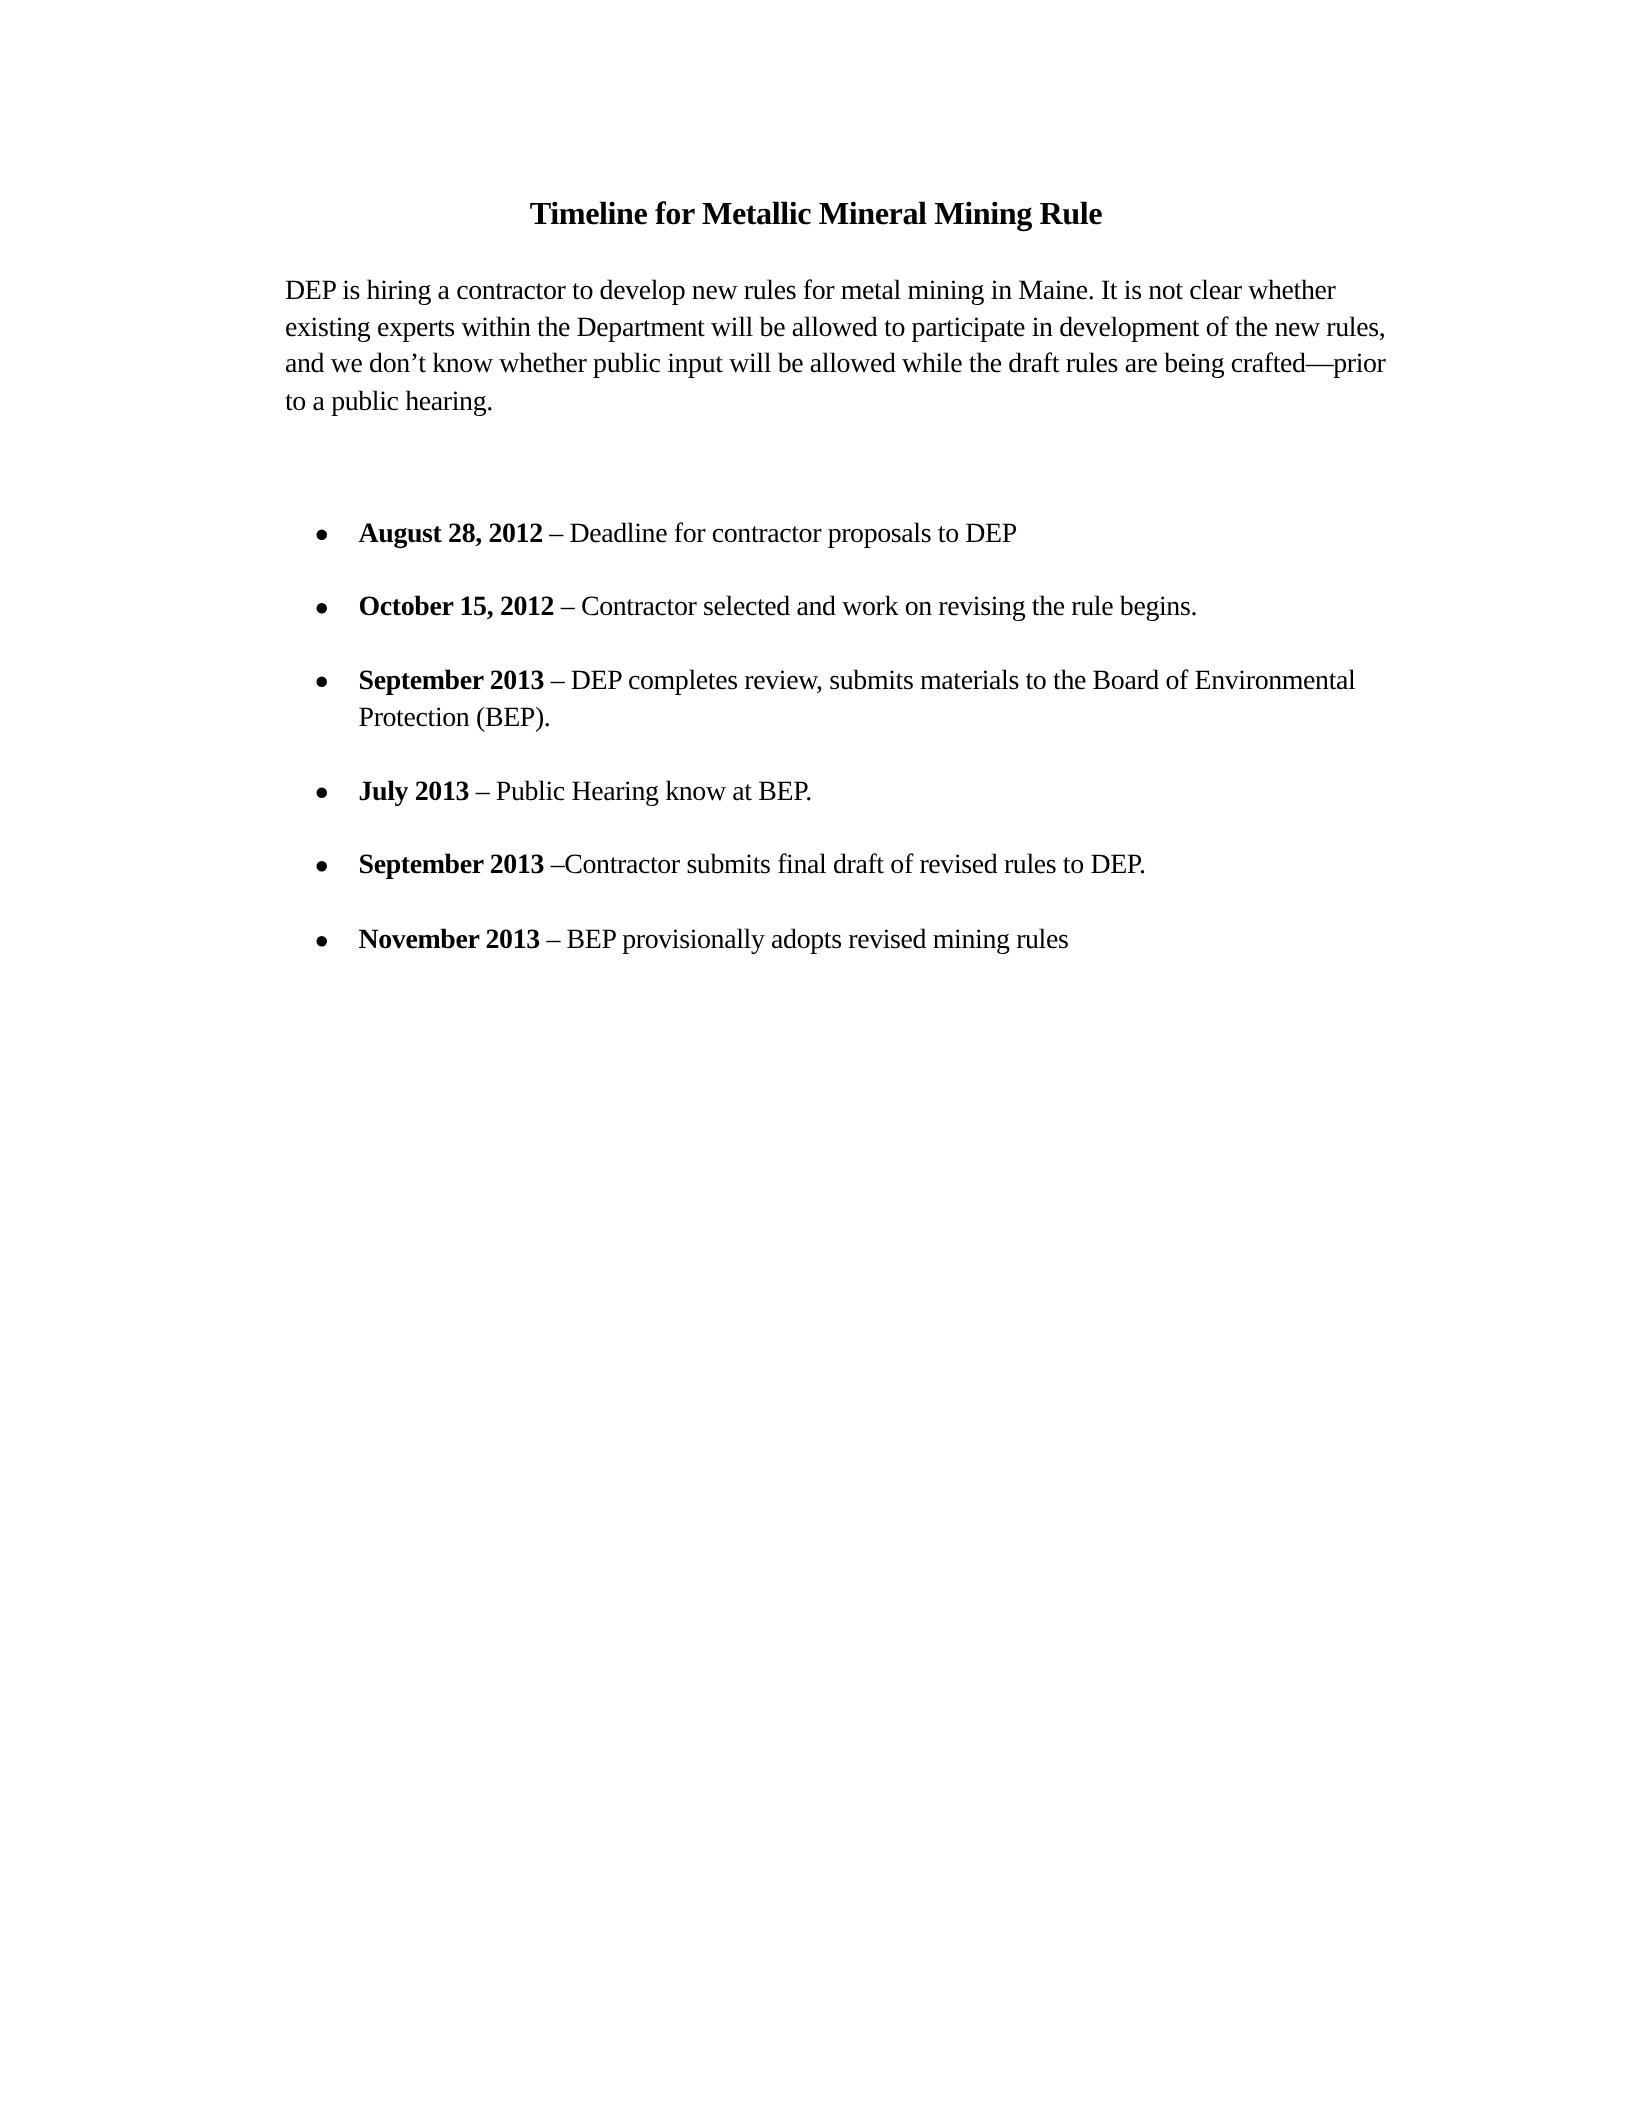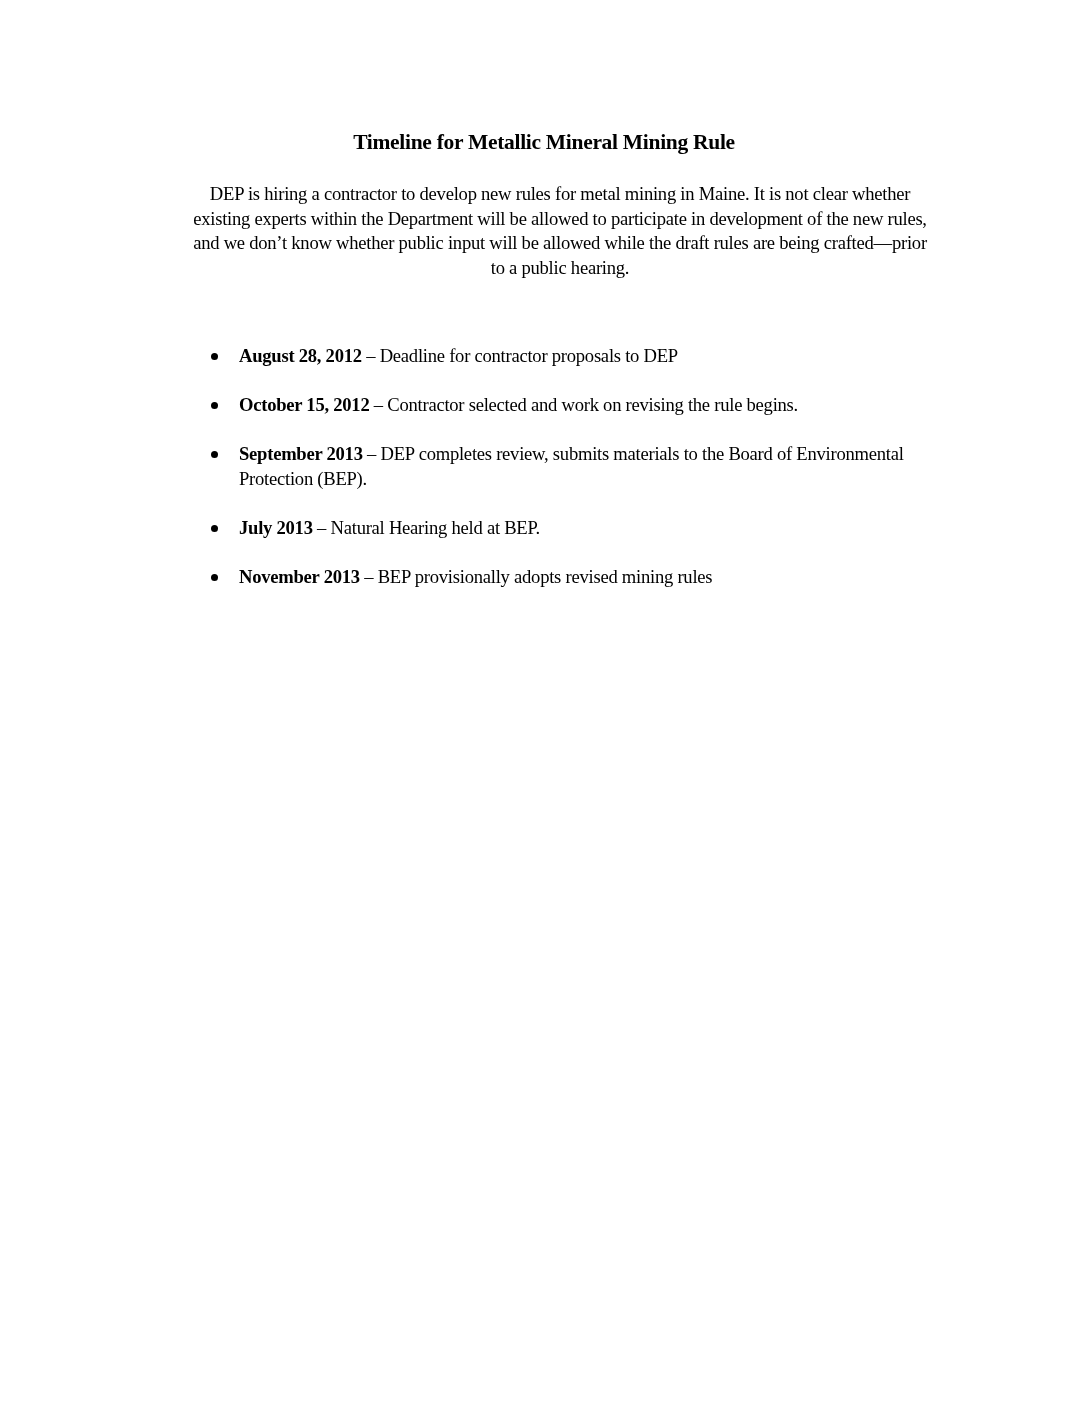--- a/index.html
+++ b/index.html
@@ -39,21 +39,20 @@
     .title span { position: relative; left: 0px; }
     .intro {
       position: absolute;
       left: 190px;
       top: 182px;
       width: 740px;
       font-size: 18.6px;
       line-height: 24.6px;
       letter-spacing: -0.25px;
       margin: 0;
-      text-align: center;
     }
     .timeline {
       position: absolute;
       left: 190px;
       top: 328px;
       width: 740px;
       margin: 16px;
       padding: 0;
       list-style: none;
     }
@@ -94,20 +93,24 @@
     <li class="item">
       <span class="bullet"></span>
       <span class="date">October 15, 2012</span><span> – </span><span>Contractor selected and work on revising the rule begins.</span>
     </li>
     <li class="item">
       <span class="bullet"></span>
       <span class="date">September 2013</span><span> – </span><span>DEP completes review, submits materials to the Board of Environmental Protection (BEP).</span>
     </li>
     <li class="item">
       <span class="bullet"></span>
-      <span class="date">July 2013</span><span> – </span><span>Natural Hearing held at BEP.</span>
+      <span class="date">July 2013</span><span> – </span><span>Public Hearing know at BEP.</span>
+    </li>
+    <li class="item">
+      <span class="bullet"></span>
+      <span class="date">September 2013</span><span> –</span><span>Contractor submits final draft of revised rules to DEP.</span>
     </li>
     <li class="item">
       <span class="bullet"></span>
       <span class="date">November 2013</span><span> – </span><span>BEP provisionally adopts revised mining rules</span>
     </li>
   </ul>
 </div>
 
 </body></html>

